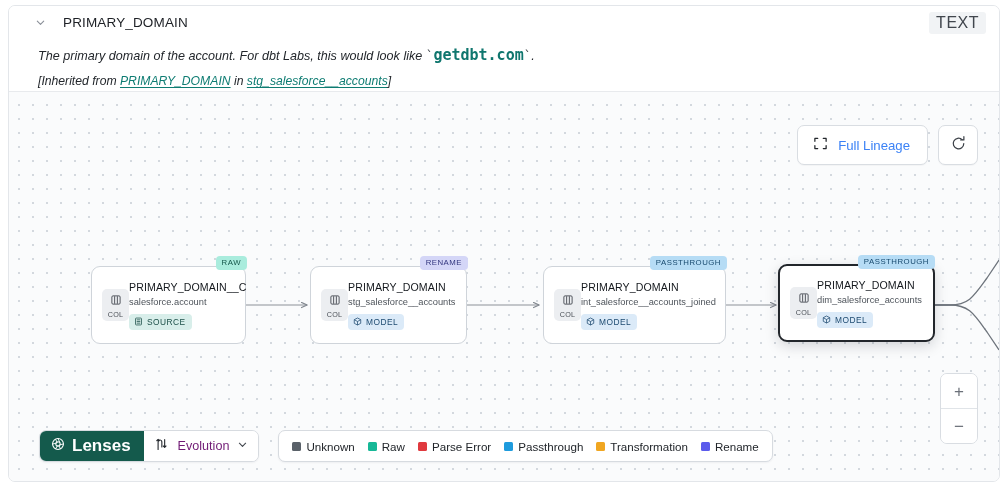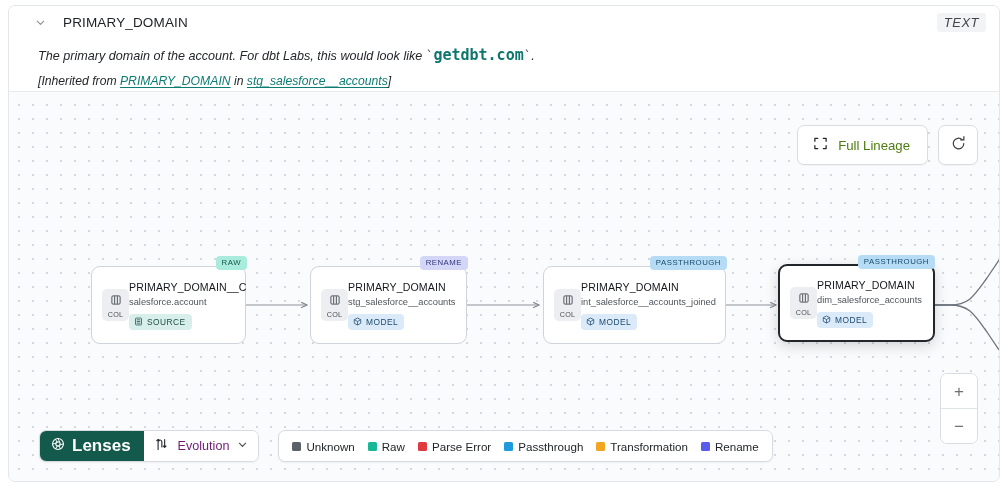--- a/index.html
+++ b/index.html
@@ -53,26 +53,25 @@
     font-size: 13.5px;
     color: #1d2025;
     letter-spacing: .15px;
     margin-left: 14px;
     white-space: nowrap;
   }
   .type-badge {
     margin-left: auto;
     background: #f1f3f5;
     color: #41464d;
-    font-size: 13px;
+    font-size: 16px;
     letter-spacing: .5px;
     padding: 3px 7px 3px 7px;
     border-radius: 3px;
     line-height: 1;
-    font-style: italic;
   }
 
   .desc {
     padding: 6px 22px 0 29px;
     font-size: 12.6px;
     font-style: italic;
     color: #23272c;
     line-height: 1.35;
     white-space: nowrap;
   }
@@ -121,21 +120,21 @@
     z-index: 6;
   }
   .btn-full {
     display: flex; align-items: center; gap: 10px;
     height: 40px;
     padding: 0 17px 0 15px;
     background: #ffffff;
     border: 1px solid #d9dde2;
     border-radius: 7px;
     font-size: 13.2px;
-    color: #4d7c0f;
+    color: #3b82f6;
     cursor: pointer;
     box-shadow: 0 1px 1px rgba(16,24,40,.03);
     justify-content: center;
   }
   .btn-icon {
     width: 40px; height: 40px;
     display: flex; align-items: center; justify-content: center;
     background: #ffffff;
     border: 1px solid #d9dde2;
     border-radius: 7px;

